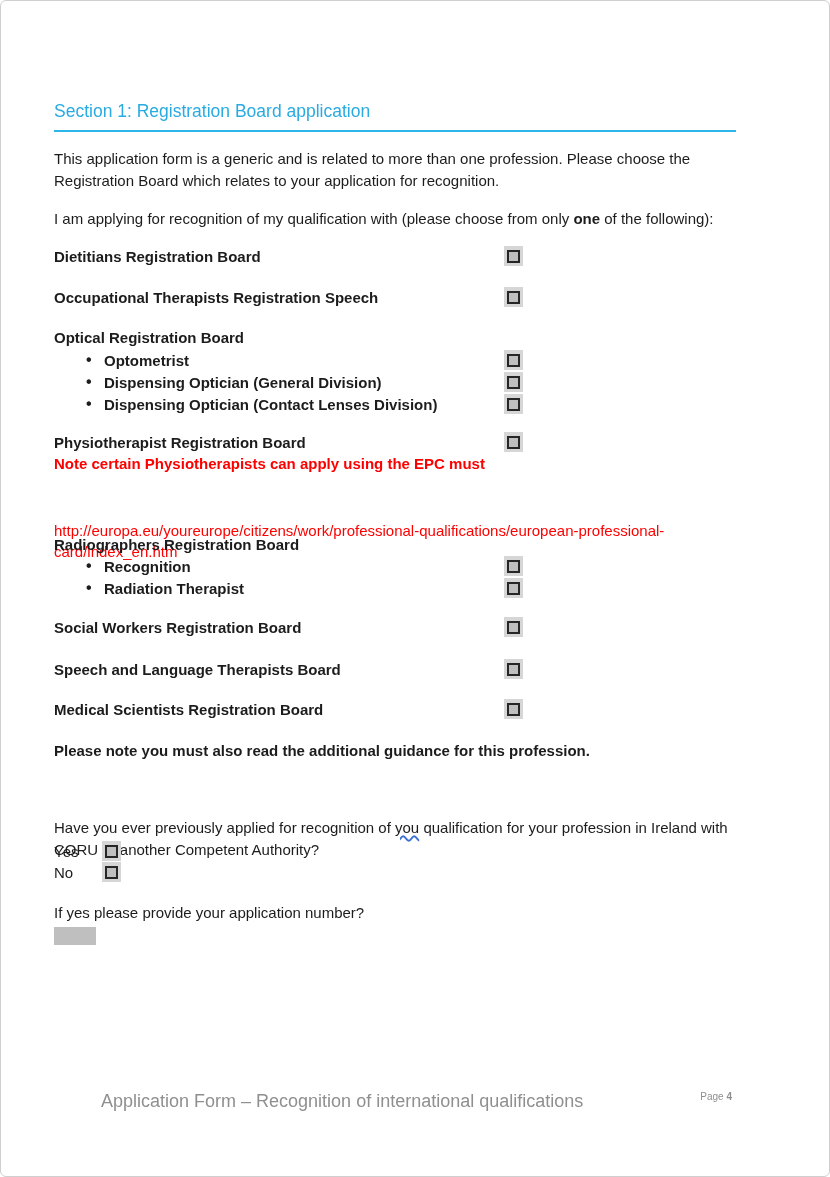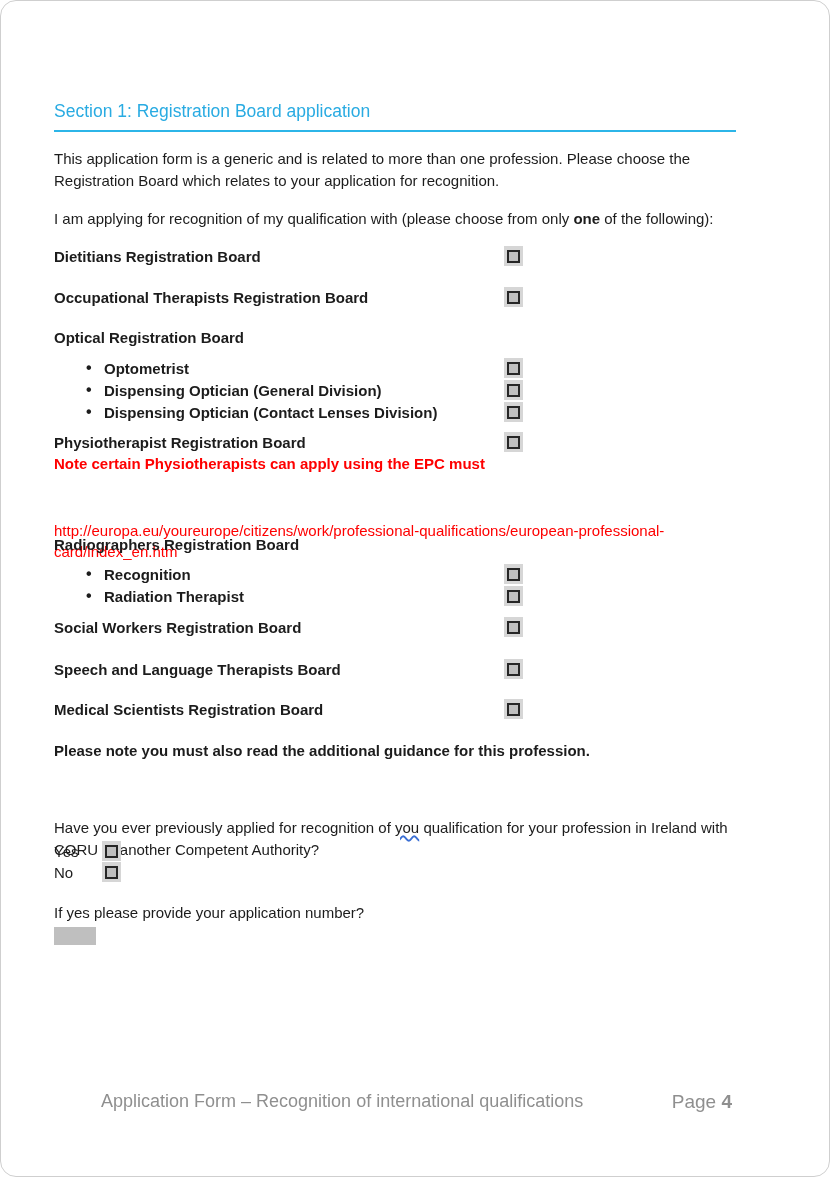--- a/index.html
+++ b/index.html
@@ -1,42 +1,42 @@
 <!DOCTYPE html>
 <html><head>
 <meta charset="utf-8">
 <style>
   html,body { margin:0; padding:0; background:#ffffff; }
   .page {
     position:relative;
     width:828px; height:1175px;
     background:#ffffff;
     border:1px solid #cfcfcf;
-    border-radius:16px;
+    border-radius:6px;
     font-family:"Liberation Sans","DejaVu Sans",sans-serif;
     color:#1c1c1c;
     font-size:15px;
     overflow:hidden;
   }
   .abs { position:absolute; left:53px; }
 
   .section-title {
     top:100px;
     width:682px;
     font-size:17.5px;
     color:#29abe2;
     border-bottom:2px solid #2cb5e8;
     padding-bottom:8px;
   }
   .para { line-height:22px; }
   .intro { top:147px; width:662px; }
   .instruction { top:207px; width:720px; }
 
   .board-row { width:700px; font-weight:bold; }
-  .bullet-row { width:700px; font-weight:bold; padding-left:50px; box-sizing:border-box;margin-top:8px; }
+  .bullet-row { width:700px; font-weight:bold; padding-left:50px; box-sizing:border-box; }
   .bullet-row::before {
     content:"\2022";
     position:absolute; left:32px; top:-1px;
     font-size:16px;
   }
 
   .checkbox {
     position:absolute; left:450px; top:-2px;
     width:19px; height:20px;
     background:#d6d6d6;
@@ -68,21 +68,21 @@
     width:42px; height:18px;
     background:#bfbfbf;
   }
 
   .footer-left {
     left:100px; top:1090px;
     font-size:18px; color:#8f8f8f;
   }
   .footer-right {
     left:auto; right:97px; top:1090px;
-    font-size:19px; color:#8f8f8f;
+    font-size:10px; color:#8f8f8f;
   }
   .footer-right b { color:#8f8f8f; }
 </style>
 </head>
 <body>
 
 <div class="page">
 
   <div class="abs section-title">Section 1: Registration Board application</div>
 
@@ -91,21 +91,21 @@
   <div class="abs board-row" style="top:247px">
     <span>Dietitians Registration Board</span>
     <span class="checkbox">
         <span class="checkbox-inner"></span>
       </span>
   </div>
 
   <div class="abs para instruction"><span>I am applying for recognition of my qualification with (please choose from only </span><b>one</b><span> of the following):</span></div>
 
   <div class="abs board-row" style="top:288px">
-    <span>Occupational Therapists Registration Board</span>
+    <span>Occupational Therapists Registration Speech</span>
     <span class="checkbox">
         <span class="checkbox-inner"></span>
       </span>
   </div>
 
   <div class="abs board-row" style="top:328px">
     <span>Optical Registration Board</span>
   </div>
   <div class="abs bullet-row" style="top:351px">
     <span>Optometrist</span>

